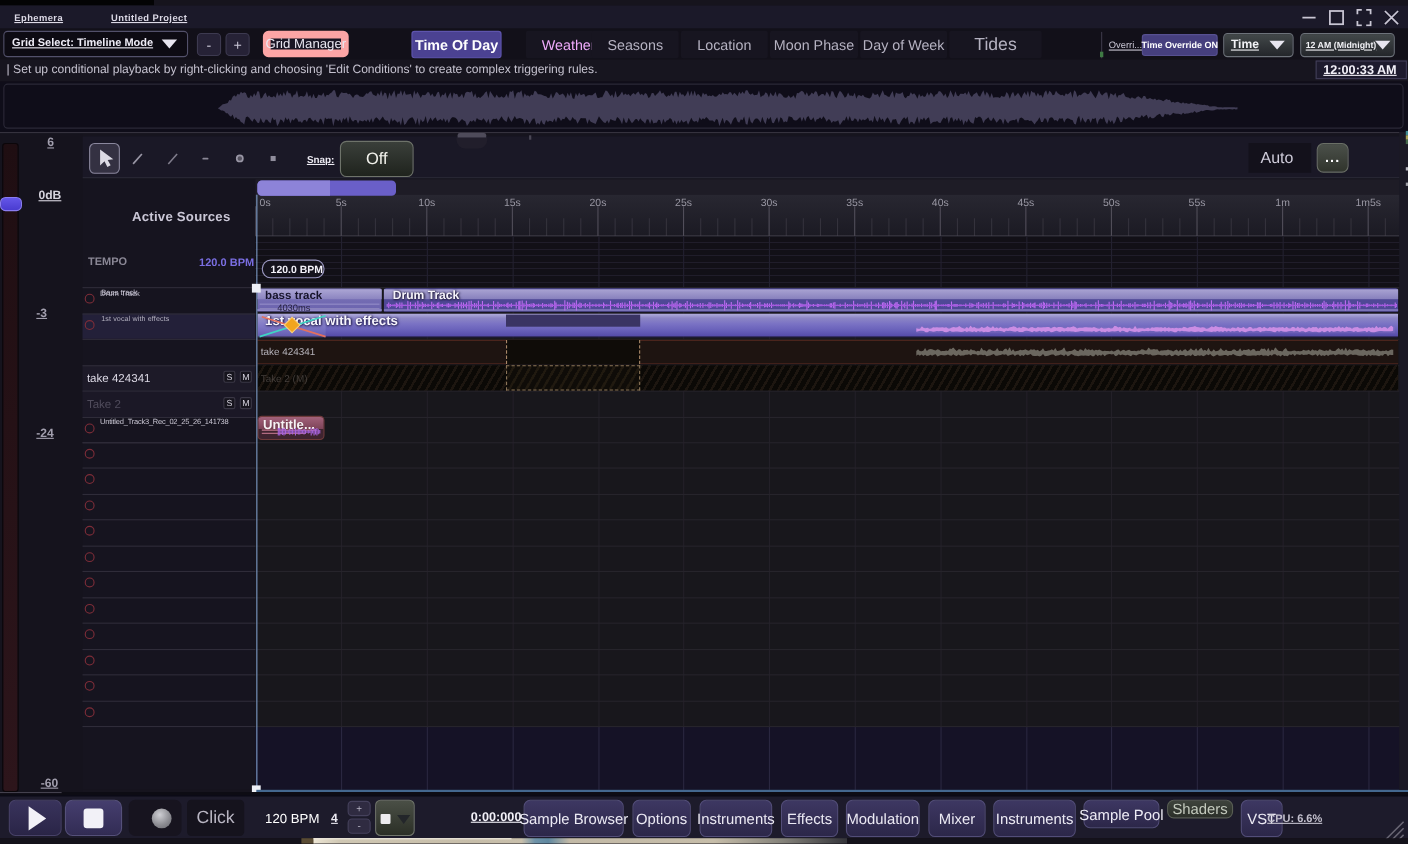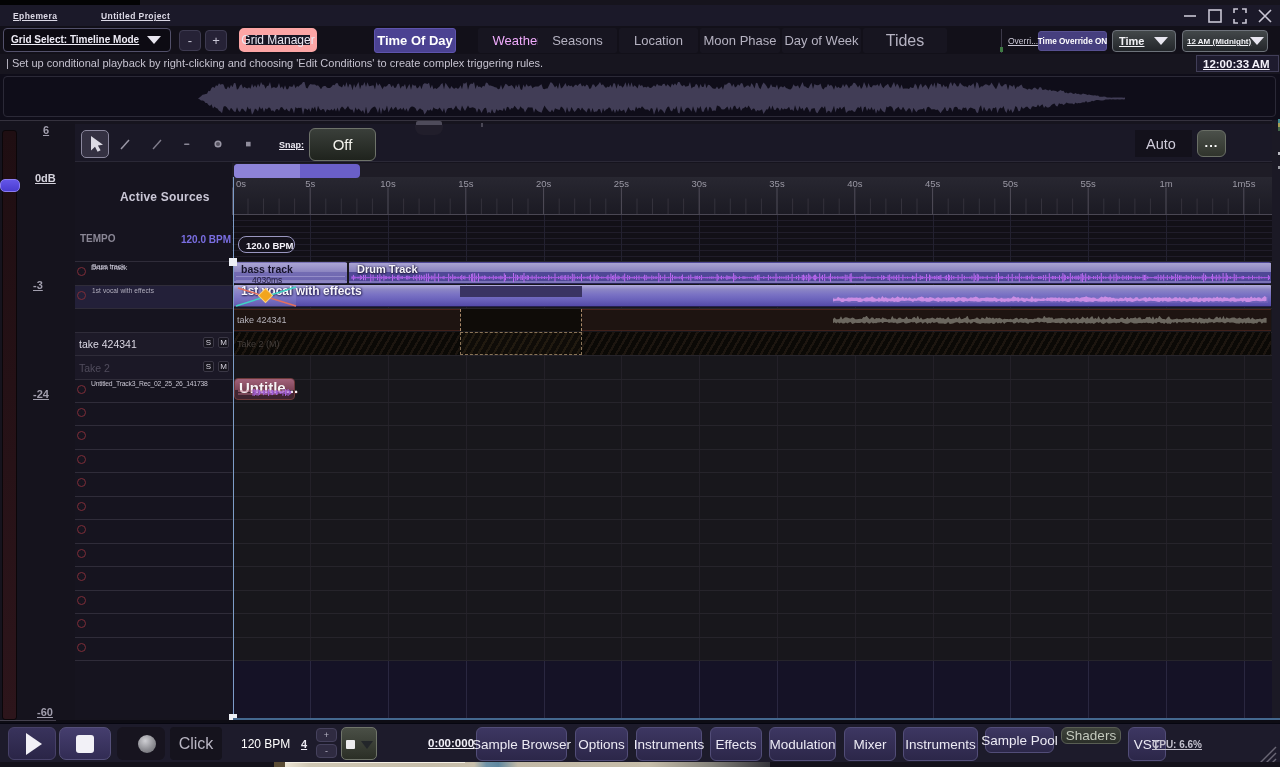--- a/index.html
+++ b/index.html
@@ -320,21 +320,21 @@
 <div class="abs" style="left:459.7px;top:308.5px;width:122px;height:22.5px;background:#0f0c08;border-left:1px dashed #a98868;border-right:1px dashed #a98868"></div>
 <div class="txt" style="left:237px;top:315px;font-size:9px;color:#b5b2ba">take 424341</div>
 <svg style="position:absolute;left:0;top:316px" width="1280" height="11" viewBox="0 0 1280 11">
     <polygon points="833.0,3.0 834.6,1.6 836.2,3.2 837.8,3.3 839.4,2.9 841.0,0.3 842.6,3.2 844.2,1.7 845.8,1.3 847.4,1.6 849.0,2.2 850.6,2.6 852.2,1.6 853.8,1.9 855.4,3.3 857.0,3.2 858.6,3.0 860.2,2.7 861.8,3.0 863.4,0.9 865.0,1.3 866.6,-0.4 868.2,1.7 869.8,3.2 871.4,1.5 873.0,1.6 874.6,3.3 876.2,1.9 877.8,2.2 879.4,1.9 881.0,3.2 882.6,1.3 884.2,2.3 885.8,2.5 887.4,3.6 889.0,2.9 890.6,3.4 892.2,-0.2 893.8,2.4 895.4,2.5 897.0,3.5 898.6,1.8 900.2,1.6 901.8,2.7 903.4,3.1 905.0,2.6 906.6,0.4 908.2,3.1 909.8,2.8 911.4,3.3 913.0,1.6 914.6,0.9 916.2,2.7 917.8,-0.6 919.4,3.3 921.0,1.5 922.6,3.6 924.2,3.2 925.8,2.8 927.4,1.9 929.0,2.4 930.6,2.2 932.2,1.4 933.8,2.3 935.4,2.9 937.0,1.6 938.6,1.9 940.2,1.5 941.8,2.6 943.4,1.9 945.0,3.3 946.6,2.5 948.2,0.7 949.8,3.0 951.4,3.0 953.0,2.6 954.6,2.4 956.2,1.4 957.8,2.7 959.4,0.4 961.0,3.2 962.6,2.9 964.2,2.3 965.8,1.8 967.4,-0.5 969.0,3.3 970.6,3.5 972.2,3.0 973.8,3.0 975.4,2.5 977.0,1.3 978.6,2.6 980.2,3.4 981.8,1.6 983.4,1.9 985.0,3.0 986.6,0.4 988.2,2.1 989.8,1.5 991.4,2.4 993.0,1.4 994.6,2.8 996.2,2.0 997.8,2.5 999.4,1.7 1001.0,2.6 1002.6,3.4 1004.2,2.8 1005.8,3.1 1007.4,3.1 1009.0,3.3 1010.6,2.7 1012.2,3.6 1013.8,3.0 1015.4,2.0 1017.0,1.7 1018.6,3.5 1020.2,2.3 1021.8,1.9 1023.4,3.0 1025.0,2.3 1026.6,1.9 1028.2,3.2 1029.8,3.0 1031.4,2.9 1033.0,3.3 1034.6,2.6 1036.2,2.8 1037.8,1.5 1039.4,1.7 1041.0,2.6 1042.6,2.4 1044.2,-0.4 1045.8,1.8 1047.4,1.8 1049.0,1.3 1050.6,1.8 1052.2,1.6 1053.8,3.6 1055.4,2.6 1057.0,2.6 1058.6,2.3 1060.2,2.3 1061.8,1.8 1063.4,2.3 1065.0,2.6 1066.6,3.5 1068.2,2.5 1069.8,1.7 1071.4,3.5 1073.0,1.8 1074.6,3.5 1076.2,1.9 1077.8,1.5 1079.4,3.4 1081.0,2.5 1082.6,0.6 1084.2,2.1 1085.8,2.6 1087.4,0.7 1089.0,3.1 1090.6,1.3 1092.2,0.1 1093.8,2.9 1095.4,2.0 1097.0,3.0 1098.6,0.1 1100.2,3.2 1101.8,3.5 1103.4,1.5 1105.0,3.3 1106.6,3.2 1108.2,2.3 1109.8,0.4 1111.4,2.4 1113.0,3.0 1114.6,1.8 1116.2,3.0 1117.8,3.0 1119.4,3.1 1121.0,1.7 1122.6,1.7 1124.2,3.0 1125.8,2.9 1127.4,0.7 1129.0,3.3 1130.6,2.0 1132.2,2.2 1133.8,1.9 1135.4,1.3 1137.0,2.8 1138.6,1.5 1140.2,1.3 1141.8,3.4 1143.4,2.9 1145.0,3.1 1146.6,0.9 1148.2,1.3 1149.8,0.8 1151.4,3.1 1153.0,0.2 1154.6,3.6 1156.2,1.7 1157.8,2.6 1159.4,-0.5 1161.0,1.8 1162.6,3.0 1164.2,3.1 1165.8,3.5 1167.4,1.5 1169.0,0.3 1170.6,3.1 1172.2,3.4 1173.8,3.3 1175.4,2.9 1177.0,2.6 1178.6,3.3 1180.2,3.1 1181.8,3.4 1183.4,3.1 1185.0,2.0 1186.6,2.6 1188.2,2.6 1189.8,1.9 1191.4,3.3 1193.0,1.6 1194.6,2.7 1196.2,2.4 1197.8,3.1 1199.4,1.6 1201.0,1.9 1202.6,2.6 1204.2,3.1 1205.8,2.5 1207.4,3.1 1209.0,1.3 1210.6,2.8 1212.2,3.2 1213.8,3.2 1215.4,1.4 1217.0,0.4 1218.6,2.2 1220.2,0.8 1221.8,3.2 1223.4,-0.2 1225.0,3.2 1226.6,1.3 1228.2,2.3 1229.8,2.6 1231.4,1.7 1233.0,1.5 1234.6,1.4 1236.2,2.5 1237.8,2.5 1239.4,1.6 1241.0,2.3 1242.6,3.0 1244.2,2.3 1245.8,2.6 1247.4,1.8 1249.0,1.3 1250.6,3.5 1252.2,1.4 1253.8,2.8 1255.4,3.4 1257.0,2.9 1258.6,3.1 1260.2,2.5 1261.8,3.3 1263.4,2.4 1265.0,1.8 1266.6,1.9 1266.6,6.7 1265.0,6.8 1263.4,6.5 1261.8,7.8 1260.2,5.8 1258.6,5.8 1257.0,7.5 1255.4,7.0 1253.8,7.8 1252.2,7.5 1250.6,6.9 1249.0,7.2 1247.4,6.7 1245.8,7.7 1244.2,6.3 1242.6,7.8 1241.0,6.5 1239.4,7.7 1237.8,7.5 1236.2,7.4 1234.6,7.1 1233.0,6.4 1231.4,6.4 1229.8,6.7 1228.2,6.0 1226.6,6.5 1225.0,7.5 1223.4,6.7 1221.8,6.0 1220.2,6.4 1218.6,6.6 1217.0,6.0 1215.4,6.4 1213.8,7.2 1212.2,6.0 1210.6,6.4 1209.0,6.4 1207.4,7.6 1205.8,6.6 1204.2,7.7 1202.6,6.9 1201.0,7.7 1199.4,6.0 1197.8,7.8 1196.2,6.0 1194.6,6.7 1193.0,7.2 1191.4,6.6 1189.8,5.9 1188.2,6.5 1186.6,6.6 1185.0,6.8 1183.4,6.1 1181.8,6.7 1180.2,6.2 1178.6,6.0 1177.0,7.7 1175.4,5.9 1173.8,6.8 1172.2,6.3 1170.6,7.9 1169.0,7.4 1167.4,7.7 1165.8,6.6 1164.2,8.0 1162.6,6.9 1161.0,7.3 1159.4,6.1 1157.8,6.1 1156.2,7.4 1154.6,6.5 1153.0,7.9 1151.4,7.2 1149.8,7.1 1148.2,7.3 1146.6,6.5 1145.0,7.1 1143.4,6.7 1141.8,7.3 1140.2,7.1 1138.6,7.1 1137.0,7.5 1135.4,7.4 1133.8,7.4 1132.2,6.8 1130.6,6.2 1129.0,7.2 1127.4,7.8 1125.8,7.7 1124.2,7.3 1122.6,6.7 1121.0,5.8 1119.4,7.0 1117.8,6.8 1116.2,7.6 1114.6,6.8 1113.0,6.8 1111.4,7.2 1109.8,7.4 1108.2,7.4 1106.6,6.3 1105.0,7.2 1103.4,8.0 1101.8,7.4 1100.2,5.9 1098.6,7.0 1097.0,6.1 1095.4,7.1 1093.8,7.9 1092.2,7.0 1090.6,7.5 1089.0,6.9 1087.4,7.6 1085.8,7.7 1084.2,6.1 1082.6,7.6 1081.0,6.9 1079.4,7.1 1077.8,7.9 1076.2,6.7 1074.6,6.8 1073.0,6.7 1071.4,7.6 1069.8,7.0 1068.2,6.2 1066.6,7.4 1065.0,7.8 1063.4,6.3 1061.8,7.0 1060.2,7.4 1058.6,6.8 1057.0,7.1 1055.4,7.0 1053.8,6.5 1052.2,6.6 1050.6,7.0 1049.0,7.1 1047.4,7.2 1045.8,6.0 1044.2,6.6 1042.6,6.1 1041.0,5.8 1039.4,6.8 1037.8,6.0 1036.2,5.8 1034.6,6.3 1033.0,7.1 1031.4,6.8 1029.8,6.3 1028.2,7.9 1026.6,7.2 1025.0,6.4 1023.4,7.1 1021.8,6.7 1020.2,6.2 1018.6,6.9 1017.0,6.1 1015.4,7.3 1013.8,7.7 1012.2,5.9 1010.6,6.2 1009.0,5.9 1007.4,6.0 1005.8,6.4 1004.2,7.9 1002.6,6.1 1001.0,7.4 999.4,6.8 997.8,7.6 996.2,6.0 994.6,7.8 993.0,7.9 991.4,6.7 989.8,7.6 988.2,7.5 986.6,7.2 985.0,7.4 983.4,7.1 981.8,7.3 980.2,7.9 978.6,7.4 977.0,7.3 975.4,6.5 973.8,5.8 972.2,7.1 970.6,7.8 969.0,6.1 967.4,7.7 965.8,6.7 964.2,6.3 962.6,6.9 961.0,7.1 959.4,7.6 957.8,6.2 956.2,6.2 954.6,6.8 953.0,7.5 951.4,7.7 949.8,7.9 948.2,5.9 946.6,7.5 945.0,8.0 943.4,7.5 941.8,7.6 940.2,7.6 938.6,7.4 937.0,5.9 935.4,6.5 933.8,7.0 932.2,6.1 930.6,7.6 929.0,6.8 927.4,7.9 925.8,6.3 924.2,6.6 922.6,7.7 921.0,6.1 919.4,6.5 917.8,7.0 916.2,7.7 914.6,6.1 913.0,6.5 911.4,6.0 909.8,6.8 908.2,7.0 906.6,7.5 905.0,7.5 903.4,5.9 901.8,6.4 900.2,7.1 898.6,7.3 897.0,7.8 895.4,6.5 893.8,6.9 892.2,6.5 890.6,6.6 889.0,7.1 887.4,6.1 885.8,6.0 884.2,5.9 882.6,7.2 881.0,6.0 879.4,6.4 877.8,6.6 876.2,7.2 874.6,7.1 873.0,7.4 871.4,6.2 869.8,7.7 868.2,7.2 866.6,6.1 865.0,7.4 863.4,7.2 861.8,6.2 860.2,6.9 858.6,7.1 857.0,6.9 855.4,6.8 853.8,7.4 852.2,8.0 850.6,6.1 849.0,6.6 847.4,7.5 845.8,6.4 844.2,7.4 842.6,7.6 841.0,6.4 839.4,7.6 837.8,6.3 836.2,7.4 834.6,6.3 833.0,7.3" fill="#6b675f"></polygon>
   </svg>
 <div class="abs" style="left:234px;top:332px;width:1037px;height:22.5px;background:repeating-linear-gradient(120deg,#0b0906 0,#0b0906 4.4px,#1d1610 4.4px,#1d1610 6.6px)"></div>
 <div class="abs" style="left:459.7px;top:332px;width:122px;height:22.5px;background:repeating-linear-gradient(120deg,#0f0c08 0,#0f0c08 4.4px,#211a10 4.4px,#211a10 6.6px);border:1px dashed #8a7458"></div>
 <div class="txt" style="left:237px;top:339px;font-size:9px;color:#453f3c">Take 2 (M)</div>
 <div class="abs" style="left:234px;top:377.5px;width:61px;height:22.5px;background:#3f2430;border:1px solid #6e3a3a;border-radius:4px"></div>
 <div class="abs" style="left:235px;top:378.5px;width:59px;height:11px;background:linear-gradient(#a2627a,#7d4358);border-radius:3px 3px 0 0"></div>
-<div class="txt b" style="left:239px;top:379px;font-size:15px;color:#f6f2f4;text-shadow:0 1px 1px #502430">Untitle...</div>
+<div class="txt b" style="left:239px;top:379px;font-size:12px;color:#f6f2f4;text-shadow:0 1px 1px #502430">Untitle...</div>
 <svg style="position:absolute;left:0;top:388px" width="300" height="10" viewBox="0 0 300 10">
     <path d="M238 3H288" stroke="#c5798f" stroke-width="1"></path>
     <path d="M238 6H278" stroke="#b06a80" stroke-width="1"></path>
     <path d="M253.0 1.2V7.8M254.3 1.1V7.9M255.6 2.2V6.8M256.9 1.5V7.5M258.2 1.2V7.8M259.5 2.1V6.9M260.8 3.1V5.9M262.1 3.2V5.8M263.4 1.8V7.2M264.7 2.6V6.4M266.0 2.1V6.9M267.3 3.4V5.6M268.6 1.0V8.0M269.9 2.8V6.2M271.2 1.9V7.1M272.5 1.9V7.1M273.8 2.6V6.4M275.1 3.0V6.0M276.4 2.0V7.0M277.7 2.7V6.3M279.0 3.3V5.7M280.3 3.0V6.0M281.6 3.4V5.6M282.9 1.2V7.8M284.2 3.0V6.0M285.5 1.1V7.9M286.8 1.9V7.1M288.1 1.0V8.0M289.4 2.3V6.7M290.7 2.8V6.2" stroke="#a763dd" stroke-width="1"></path>
   </svg>
 <div class="abs" style="left:238px;top:236px;width:57px;height:17px;background:#15131d;border:1px solid #9a97c0;border-radius:8px"></div>
 <div class="txt b" style="left:246px;top:240px;font-size:9.5px;color:#f4f2fa">120.0 BPM</div>
 <div class="abs" style="left:232.5px;top:177px;width:1.6px;height:541px;background:#7d9cc8"></div>
 <div class="abs" style="left:229px;top:258px;width:8px;height:8px;background:#eef0f6"></div>
 <div class="abs" style="left:229px;top:714px;width:8px;height:8px;background:#eef0f6"></div>

